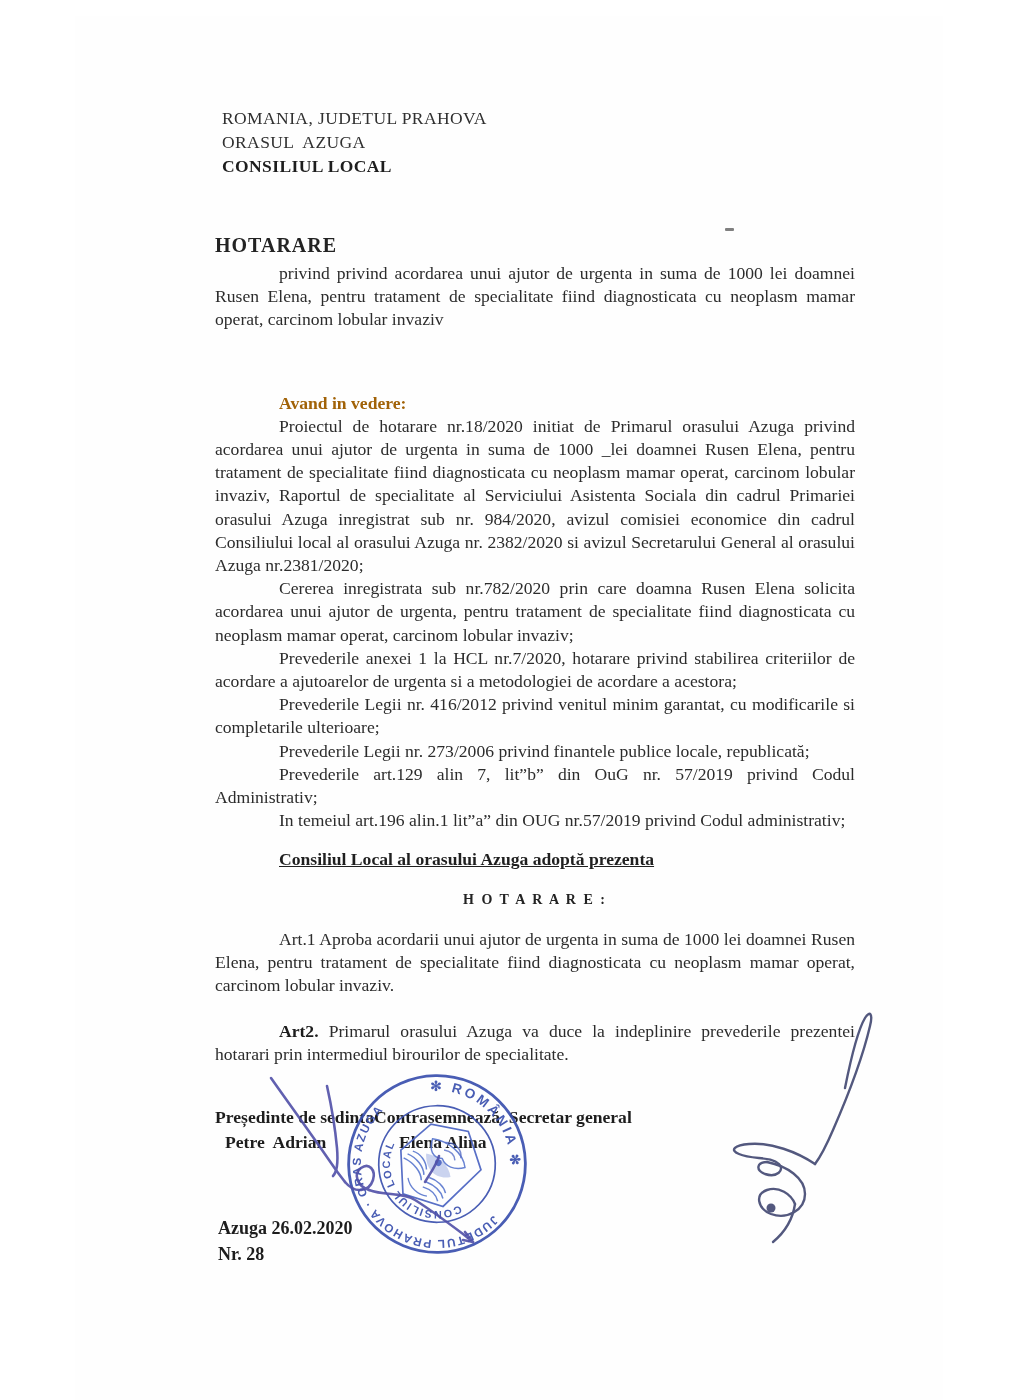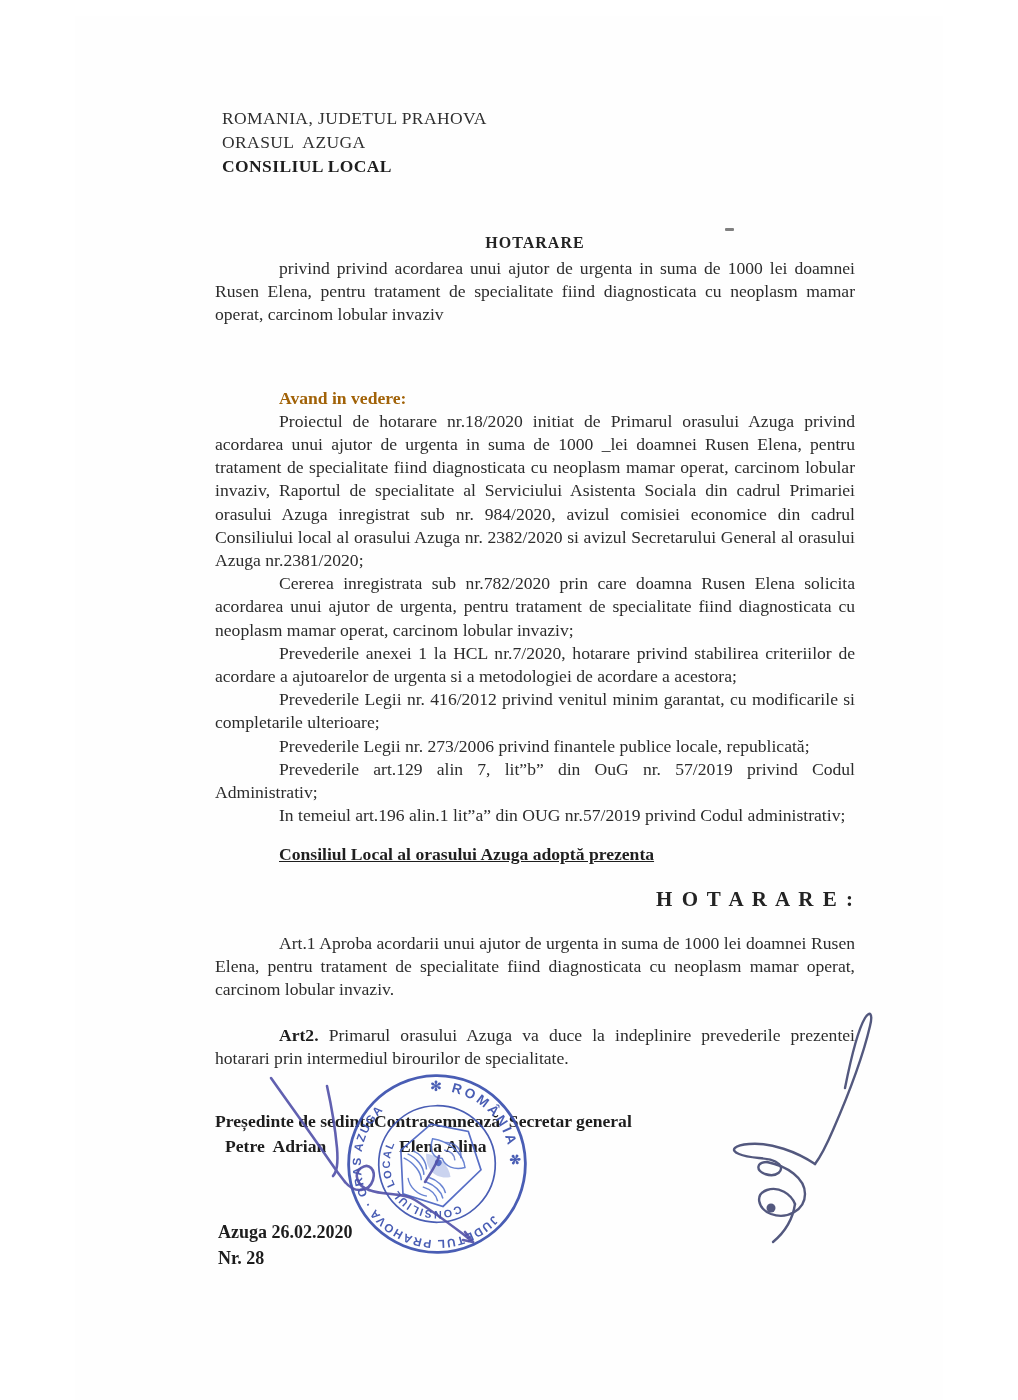--- a/index.html
+++ b/index.html
@@ -28,23 +28,22 @@
     line-height: 24px;
     letter-spacing: 0.4px;
     white-space: pre-wrap;
     color: #303030;
   }
   .letterhead .line.bold { font-weight: bold; color: #1d1d1d; }
 
   
   .doc-title {
     margin-top: 56px;
-    text-align: center;
-    font-weight: bold;
-    font-size: 16px;
+    font-weight: bold;
+    font-size: 20px;
     letter-spacing: 1px;
     color: #232323;
   }
 
   .para {
     font-size: 17.6px;
     line-height: 23.2px;
     text-align: justify;
     text-indent: 64px;
     color: #2c2c2c;
@@ -66,23 +65,23 @@
     font-weight: bold;
     font-size: 17.6px;
     line-height: 23.2px;
     text-indent: 64px;
     color: #1f1f1f;
     text-decoration: underline;
   }
 
   .ruling-heading {
     margin-top: 20px;
-    text-align: right;
-    font-weight: bold;
-    font-size: 21px;
+    text-align: center;
+    font-weight: bold;
+    font-size: 14px;
     letter-spacing: 2px;
     color: #232323;
   }
 
   .article-1 { margin-top: 20px; }
   .article-2 { margin-top: 23px; }
   .art-label-bold { font-weight: bold; color: #1c1c1c; }
 
   
   .sig-row {

